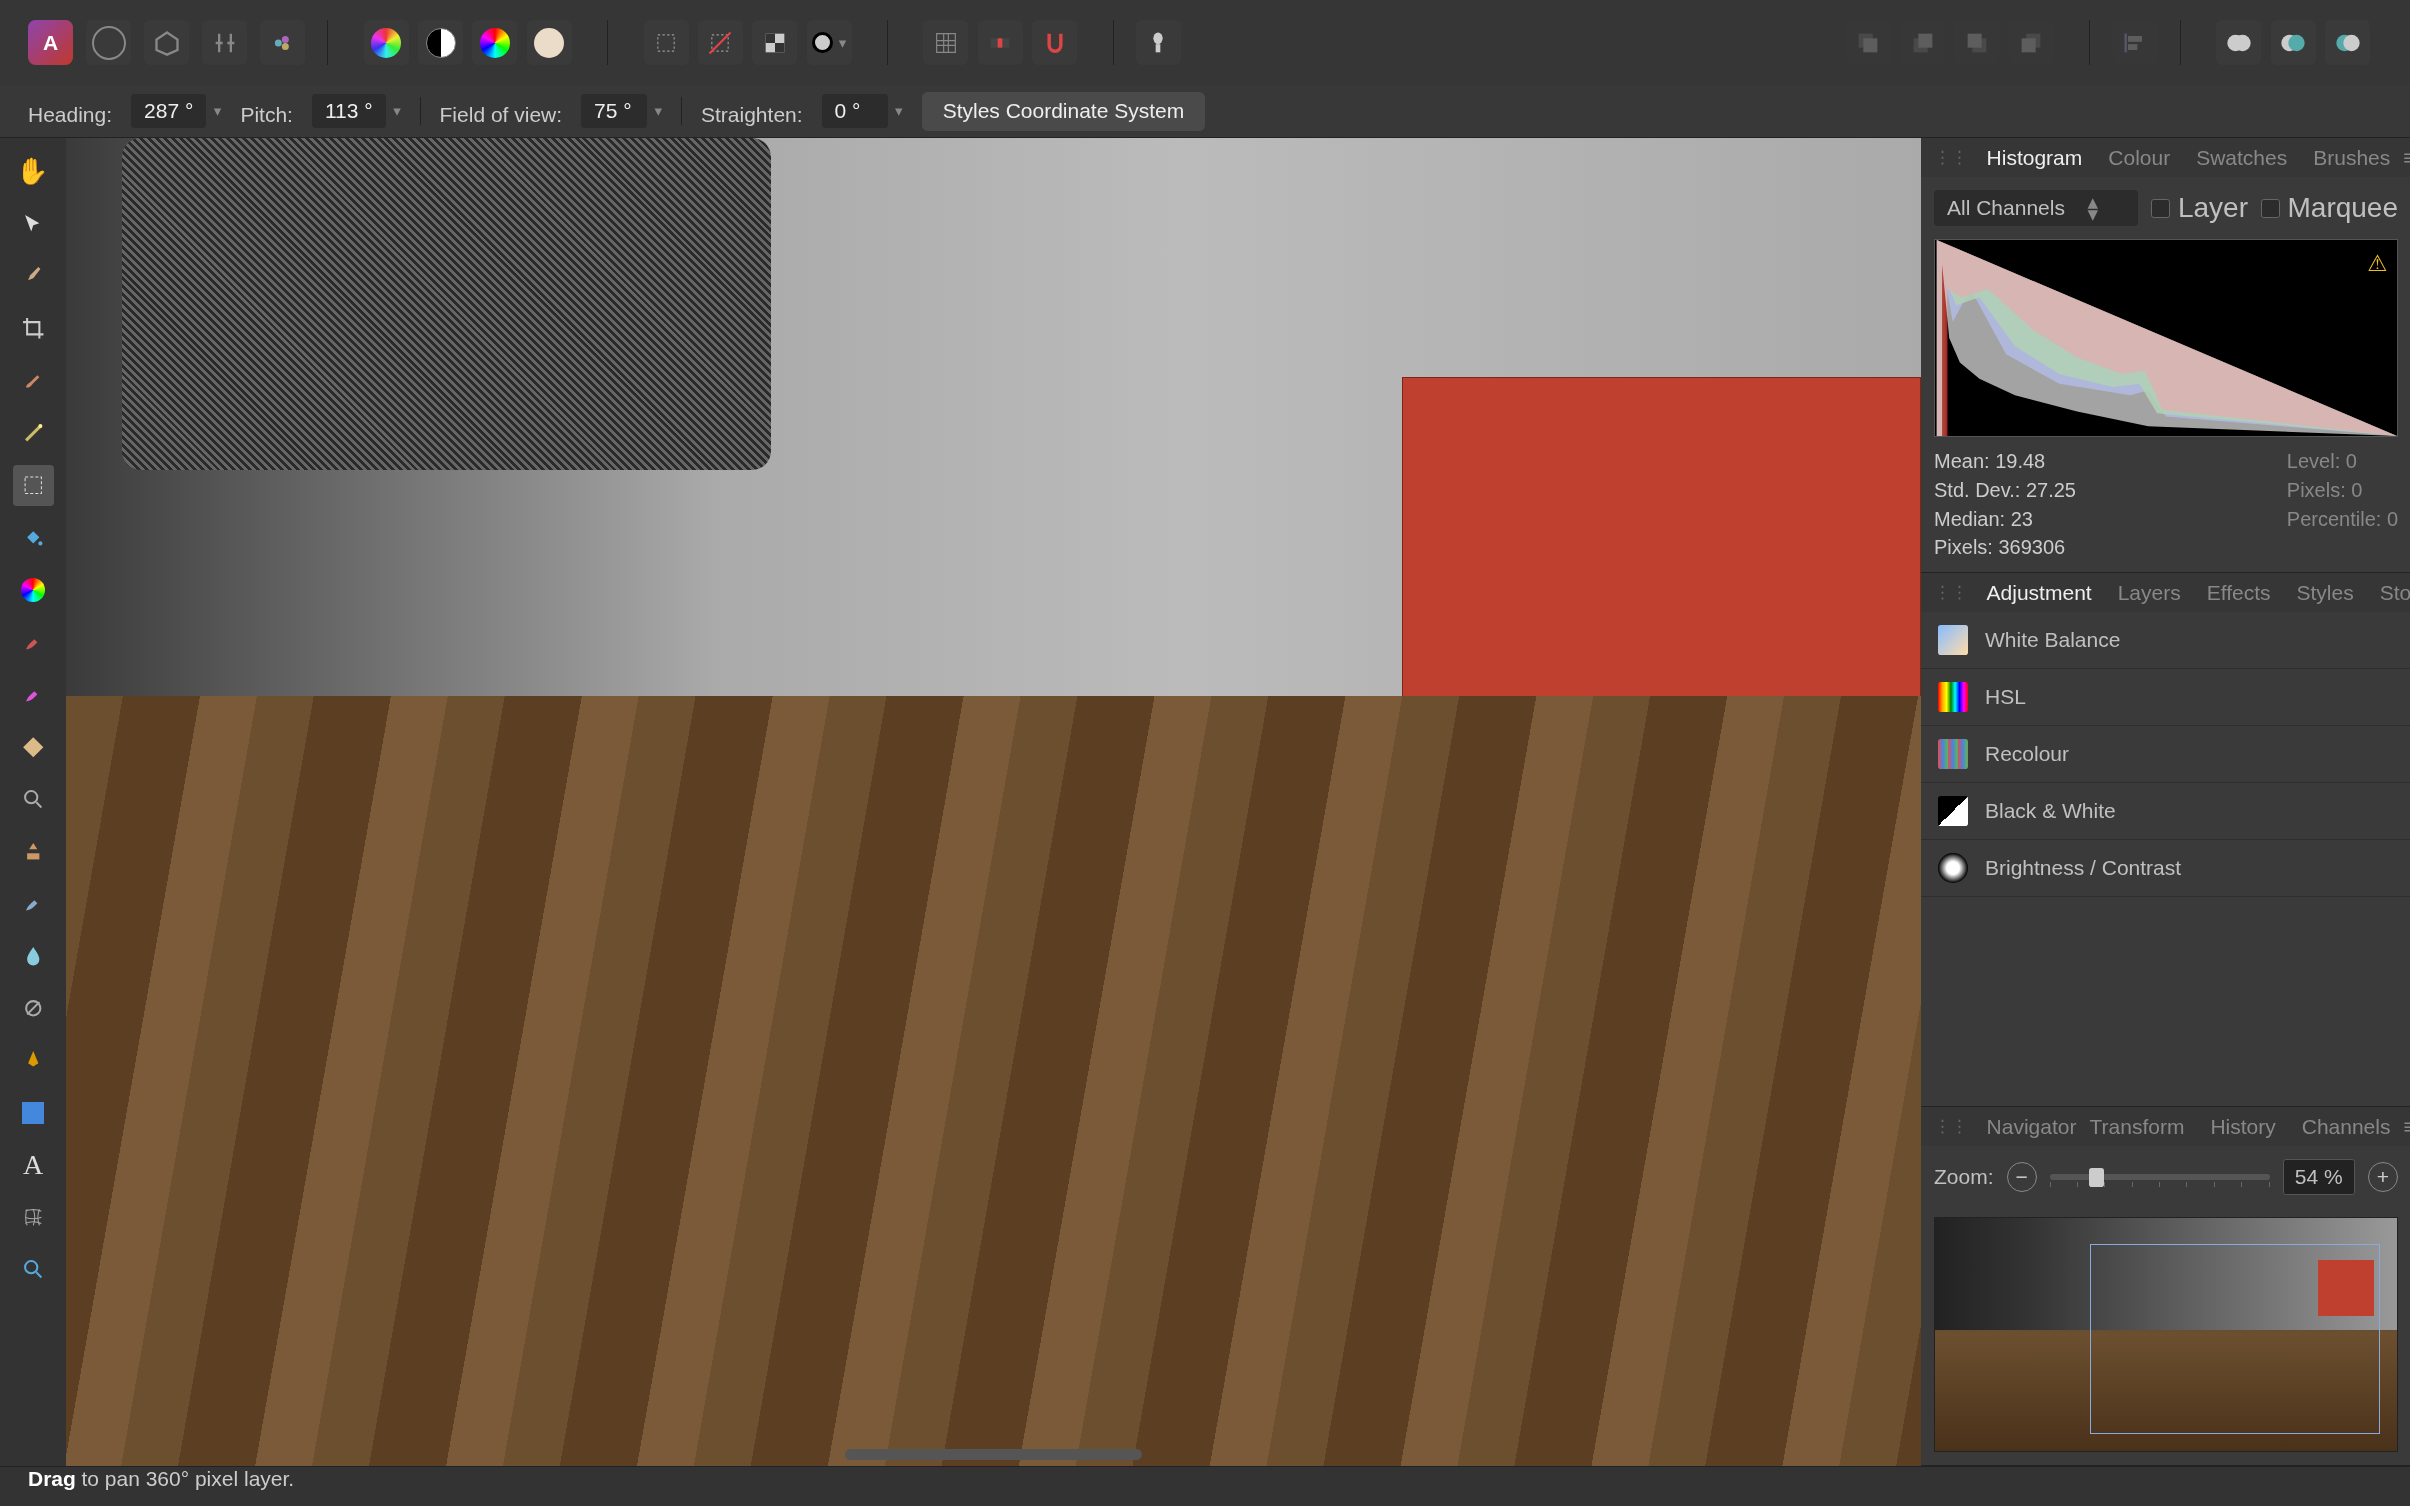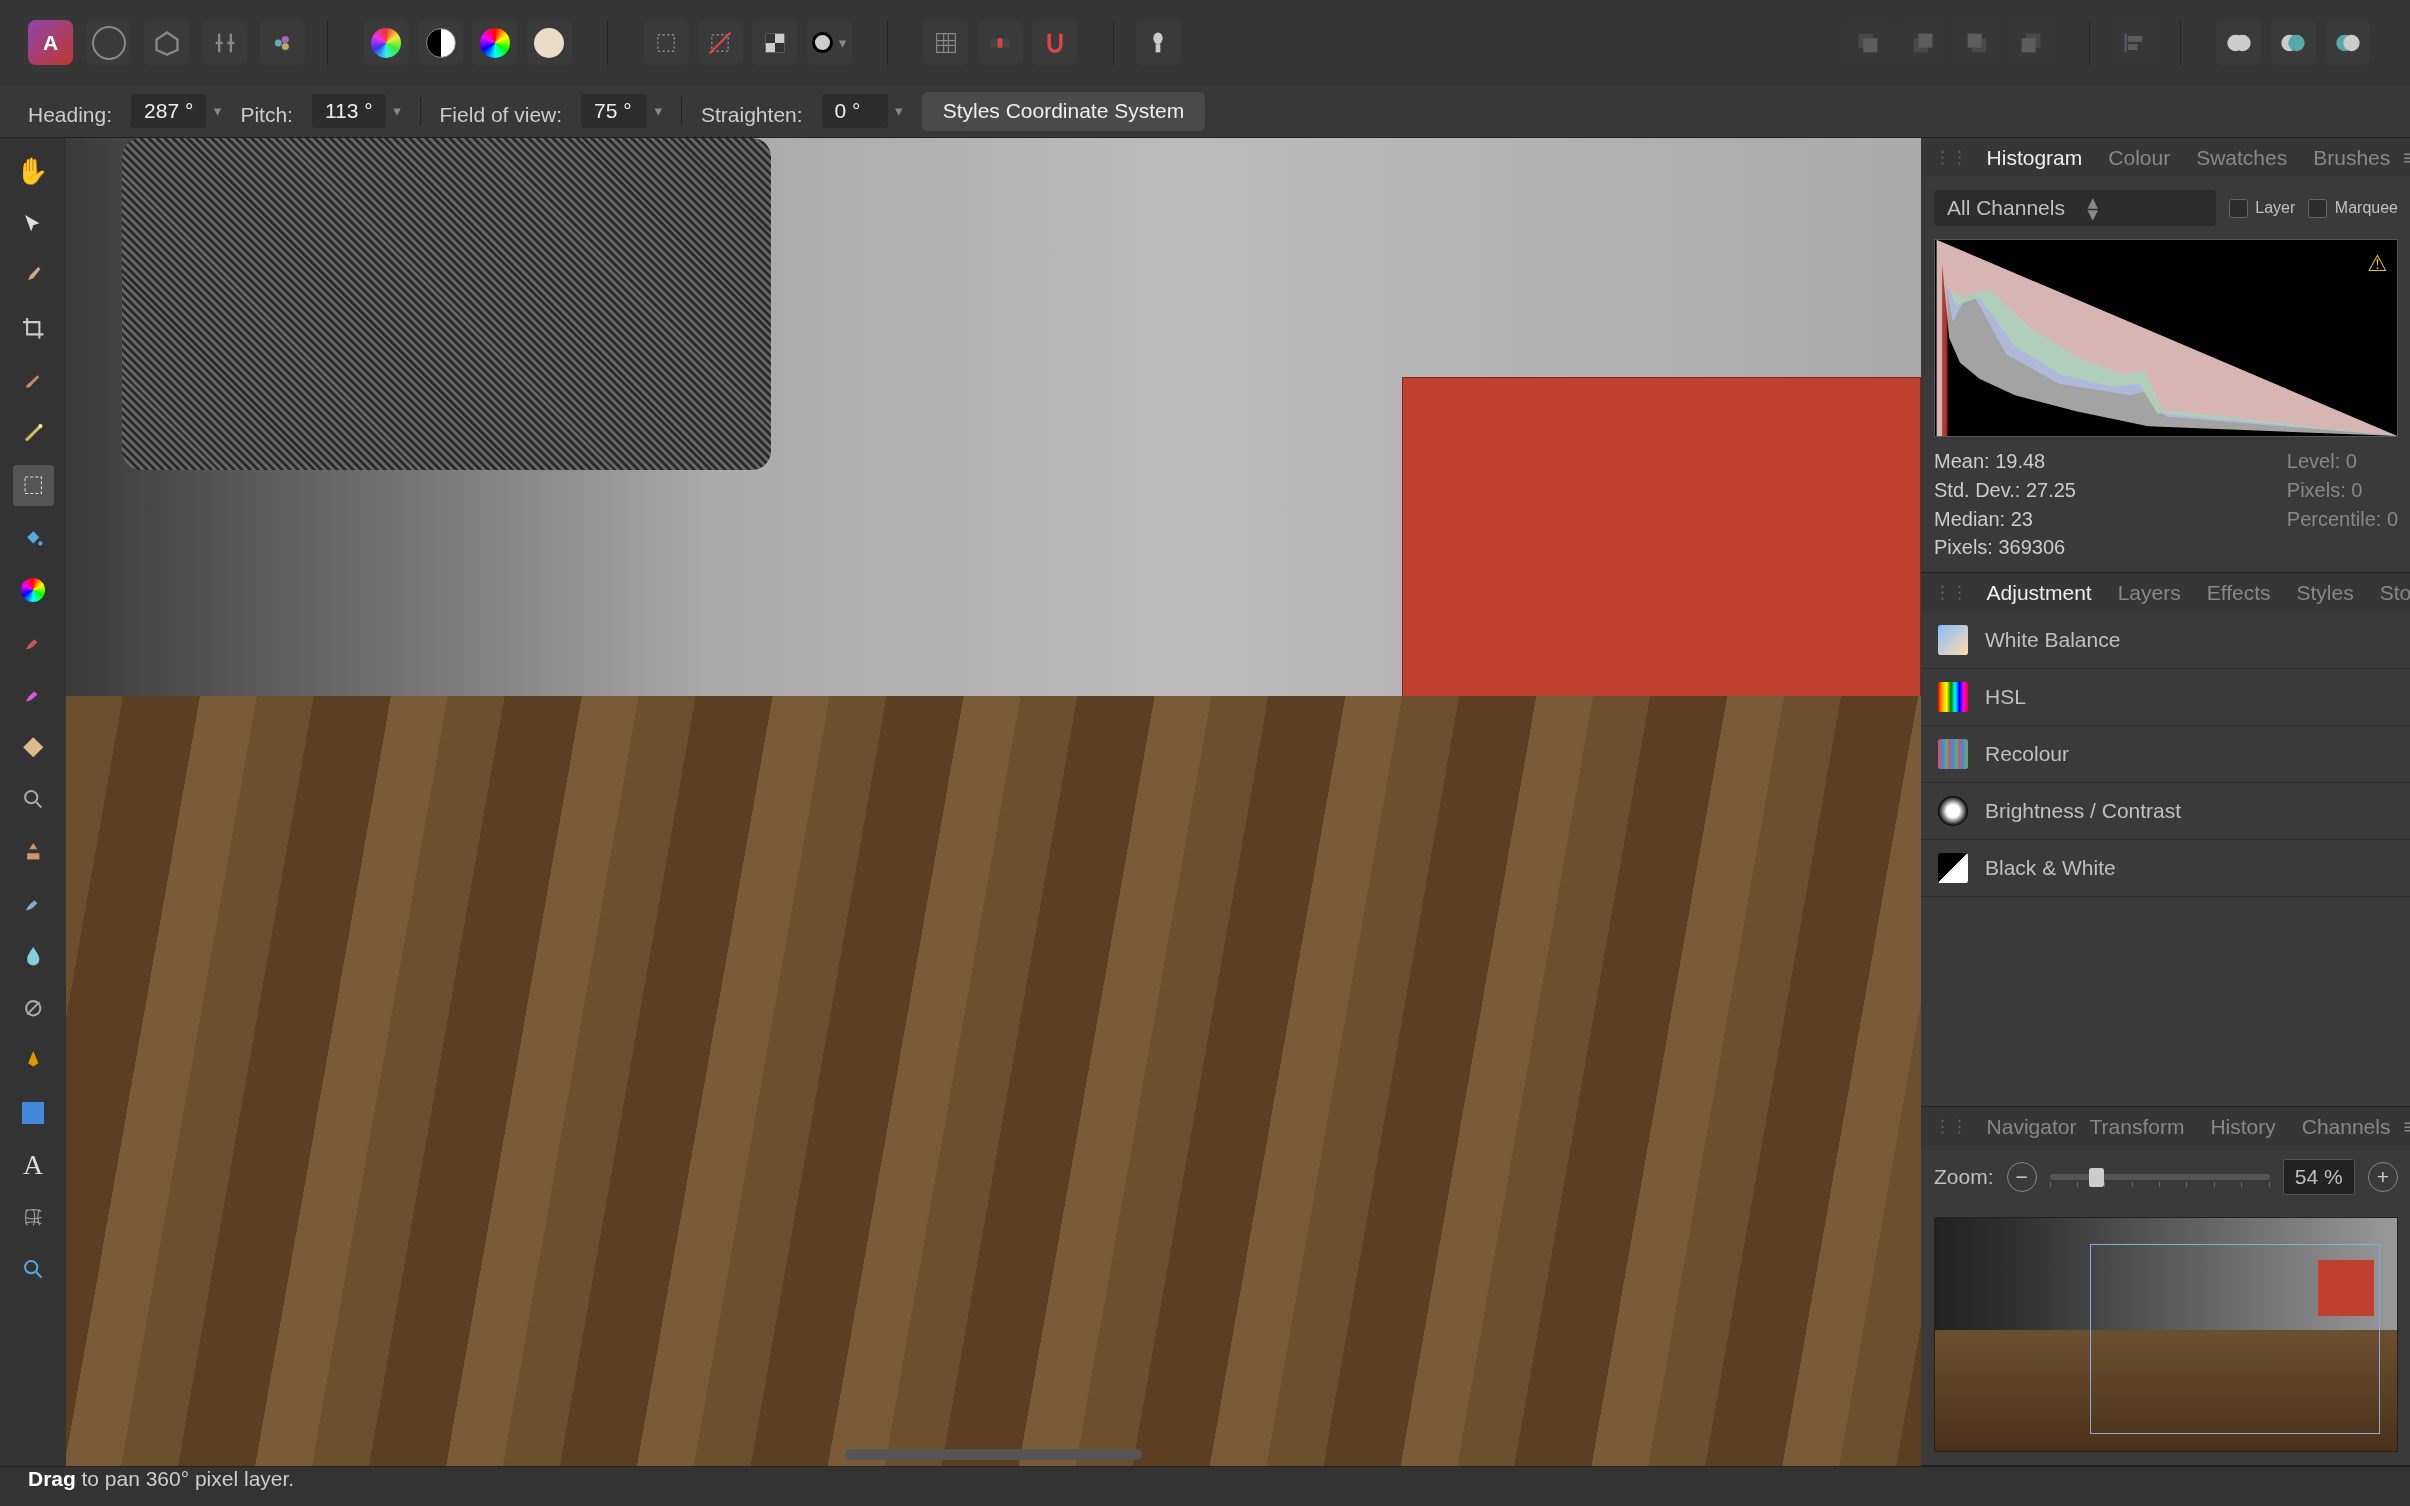--- a/index.html
+++ b/index.html
@@ -46,21 +46,21 @@
 .panel-tabs { display: flex; align-items: center; padding: 7.5px 13px; gap: 13px; background: #363636; }
 .panel-tab { color: #888; cursor: pointer; font-size: 21px; }
 .panel-tab.active { color: #eee; }
 .panel-tab-divider { width: 0.9px; height: 19px; background: #555; }
 .panel-menu-icon { margin-left: auto; color: #888; cursor: pointer; }
 .panel-grip { color: #666; margin-right: 5.6px; font-size: 17px; }
 
 .histogram-body { padding: 13px; }
 .histogram-controls { display: flex; align-items: center; gap: 13px; margin-bottom: 13px; }
 .select-control { background: #2c2c2c; padding: 5.6px 13px; border-radius: 3.8px; display: flex; align-items: center; gap: 22.6px; flex: 1; }
-.checkbox-control { display: flex; align-items: center; gap: 7.5px; font-size: 16px; }
+.checkbox-control { display: flex; align-items: center; gap: 7.5px; font-size: 28px; }
 .checkbox-box { width: 19px; height: 19px; border: 0.9px solid #666; background: #2c2c2c; border-radius: 2.8px; }
 .histogram-graph { width: 100%; height: 198px; background: #000; border: 0.9px solid #555; position: relative; }
 .histogram-svg { width: 100%; height: 100%; }
 .warning-icon { position: absolute; top: 9.4px; right: 9.4px; color: #f0c020; font-size: 22.6px; }
 .histogram-stats { display: flex; justify-content: space-between; margin-top: 13px; font-size: 20px; color: #ccc; }
 .stat-col { display: flex; flex-direction: column; gap: 5.6px; }
 .minmax-row { display: flex; align-items: center; gap: 13px; margin-top: 13px; }
 .minmax-input { background: #222; border: 0.9px solid #555; padding: 3.8px 9.4px; width: 94px; color: #eee; border-radius: 2.8px; font-size: 20px; }
 
 .adjustment-list { flex: 1; overflow-y: auto; }
@@ -472,26 +472,26 @@
           </div>
         <div class="adjustment-item">
             <div class="adjustment-icon adj-hsl"></div>
             <span>HSL</span>
           </div>
         <div class="adjustment-item">
             <div class="adjustment-icon adj-recolour"></div>
             <span>Recolour</span>
           </div>
         <div class="adjustment-item">
+            <div class="adjustment-icon adj-bw"></div>
+            <span>Black &amp; White</span>
+          </div>
+        <div class="adjustment-item">
             <div class="adjustment-icon adj-brightness"></div>
             <span>Brightness / Contrast</span>
-          </div>
-        <div class="adjustment-item">
-            <div class="adjustment-icon adj-bw"></div>
-            <span>Black &amp; White</span>
           </div>
       </div>
     </div>
 
     <div class="panel-section navigator-section">
       <div class="panel-tabs">
         <span class="panel-grip">⋮⋮</span>
         <span class="panel-tab">Navigator</span>
         <span class="panel-tab">Transform</span>
         <span class="panel-tab-divider"></span>

